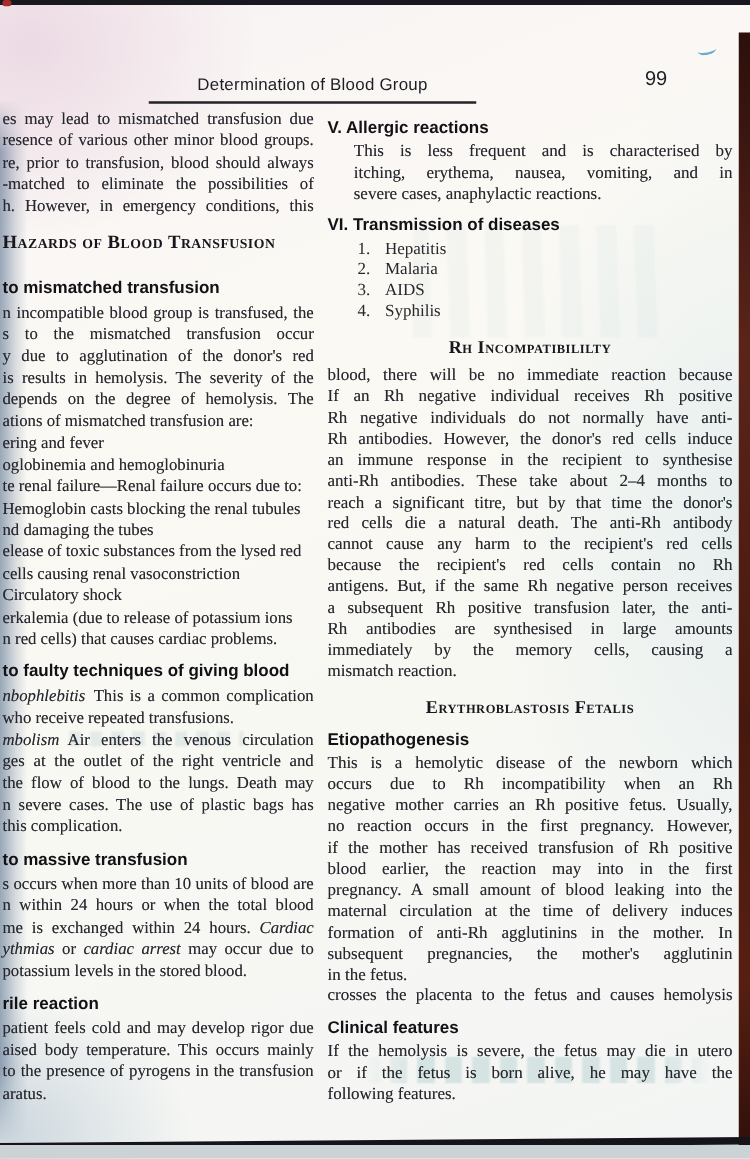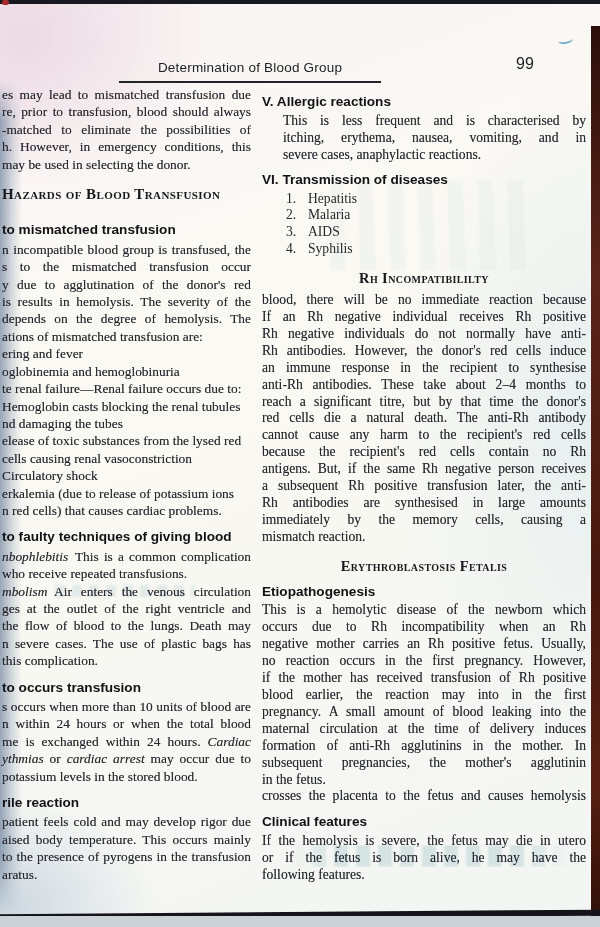--- a/index.html
+++ b/index.html
@@ -73,24 +73,24 @@
 
   <div class="runhead">
     <div class="title">Determination of Blood Group</div>
     <div class="rule"></div>
     <div class="pageno">99</div>
   </div>
 
   <div id="col-left" class="col">
       <div class="para">
         <div class="line just">es may lead to mismatched transfusion due</div>
+        <div class="line just">resence of various other minor blood groups.</div>
         <div class="line just">re, prior to transfusion, blood should always</div>
         <div class="line just">-matched to eliminate the possibilities of</div>
         <div class="line just">h. However, in emergency conditions, this</div>
-        <div class="line">may be used in selecting the donor.</div>
       </div>
       <div class="heading-sc">Hazards of Blood Transfusion</div>
       <div class="subheading">to mismatched transfusion</div>
       <div class="para">
         <div class="line just">n incompatible blood group is transfused, the</div>
         <div class="line just">s to the mismatched transfusion occur</div>
         <div class="line just">y due to agglutination of the donor's red</div>
         <div class="line just">is results in hemolysis. The severity of the</div>
         <div class="line just">depends on the degree of hemolysis. The</div>
         <div class="line">ations of mismatched transfusion are:</div>
@@ -108,21 +108,21 @@
       <div class="subheading">to faulty techniques of giving blood</div>
       <div class="para">
         <div class="line just"><i>nbophlebitis</i> This is a common complication</div>
         <div class="line">who receive repeated transfusions.</div>
         <div class="line just"><i>mbolism</i> Air enters the venous circulation</div>
         <div class="line just">ges at the outlet of the right ventricle and</div>
         <div class="line just">the flow of blood to the lungs. Death may</div>
         <div class="line just">n severe cases. The use of plastic bags has</div>
         <div class="line">this complication.</div>
       </div>
-      <div class="subheading">to occurs transfusion</div>
+      <div class="subheading">to massive transfusion</div>
       <div class="para">
         <div class="line just">s occurs when more than 10 units of blood are</div>
         <div class="line just">n within 24 hours or when the total blood</div>
         <div class="line just">me is exchanged within 24 hours. <i>Cardiac</i></div>
         <div class="line just"><i>ythmias</i> or <i>cardiac arrest</i> may occur due to</div>
         <div class="line">potassium levels in the stored blood.</div>
       </div>
       <div class="subheading">rile reaction</div>
       <div class="para">
         <div class="line just">patient feels cold and may develop rigor due</div>

